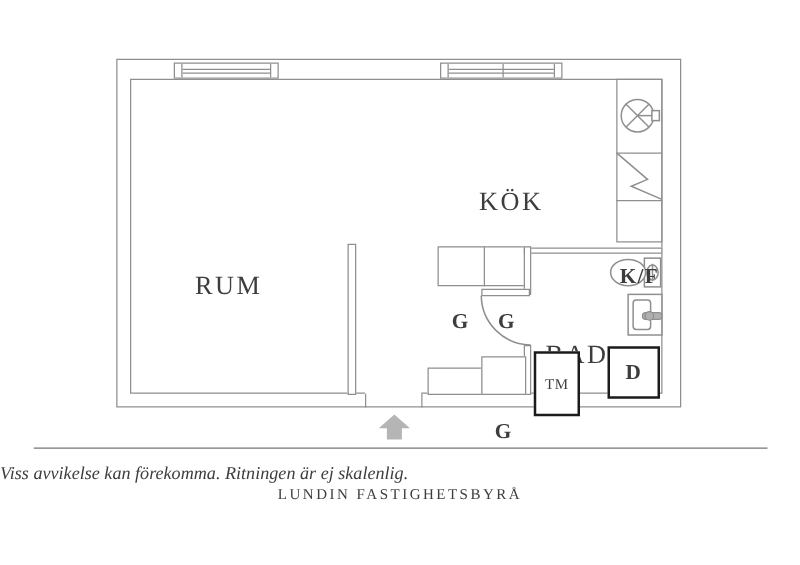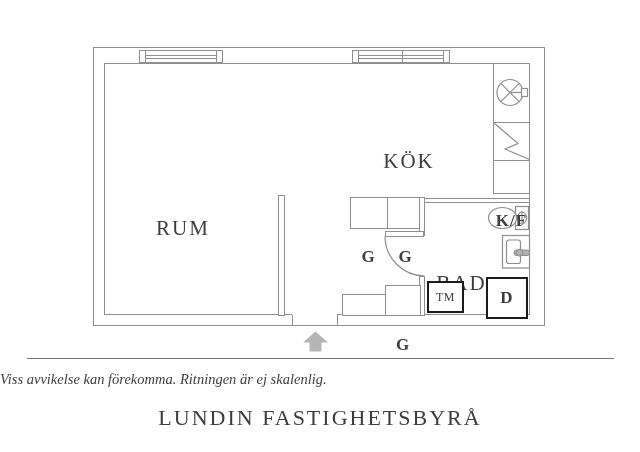--- a/index.html
+++ b/index.html
@@ -33,22 +33,22 @@
   .wpost{position:absolute;top:0;bottom:0;width:1px;background:var(--line);}
   .wglass{position:absolute;left:6px;right:6px;height:1px;background:var(--line);}
   .eraser{position:absolute;background:#fff;}
   svg .stroke{stroke:var(--line);fill:none;stroke-width:1.2;}
   svg .strokefill{stroke:var(--line);fill:#fff;stroke-width:1.2;}
   .footer-disclaimer{
     position:absolute;left:0;top:371px;width:640px;
     font-style:italic;font-size:14.5px;color:var(--text);
   }
   .footer-brand{
-    position:absolute;left:0;top:405px;width:640px;text-align:center;
-    font-size:22px;letter-spacing:2px;color:var(--text);
+    position:absolute;left:0;top:388px;width:640px;text-align:center;
+    font-size:12px;letter-spacing:2px;color:var(--text);
   }
   .divider-line{position:absolute;left:27px;top:358px;width:587px;height:1px;background:var(--divider);}
 </style>
 </head>
 <body>
 
 <div id="stage">
 
   <div class="wallbox" style="left:93px;top:47px;width:452px;height:279px;"></div>
   <div class="wallbox" style="left:104px;top:63px;width:426px;height:252px;"></div>
@@ -121,21 +121,21 @@
 
   <div class="lbl room" style="left:138px;top:170px;width:90px;height:28px;">RUM</div>
   <div class="lbl room" style="left:364px;top:104px;width:90px;height:27px;">KÖK</div>
   <div class="lbl room" style="left:417px;top:226px;width:89px;height:27px;">BAD</div>
 
   <div class="lbl small" style="left:493px;top:161px;width:37px;height:32px;">K/F</div>
   <div class="lbl small" style="left:350px;top:197px;width:37px;height:32px;">G</div>
   <div class="lbl small" style="left:387px;top:197px;width:37px;height:32px;">G</div>
   <div class="lbl small" style="left:385px;top:285px;width:36px;height:31px;">G</div>
 
-  <div class="appl tiny" style="left:427px;top:281px;width:37px;height:32px;">
+  <div class="appl tiny" style="left:427px;top:281px;width:37px;height:52px;">
     <span>TM</span>
   </div>
   <div class="appl small" style="left:486px;top:277px;width:42px;height:42px;">
     <span>D</span>
   </div>
 
   <div class="divider-line"></div>
   <div class="footer-disclaimer">Viss avvikelse kan förekomma. Ritningen är ej skalenlig.</div>
   <div class="footer-brand">LUNDIN FASTIGHETSBYRÅ</div>
 

